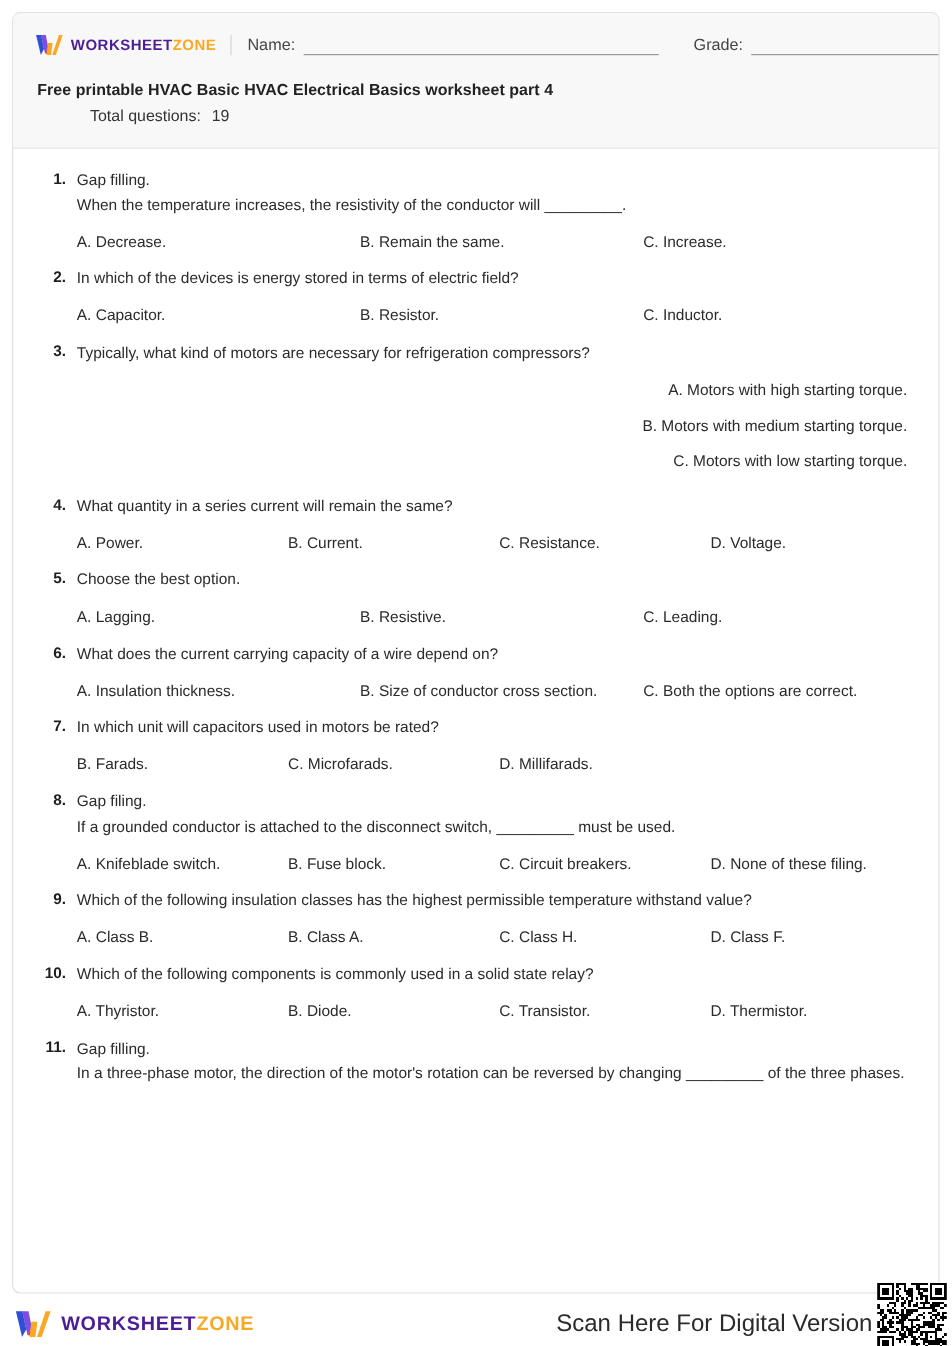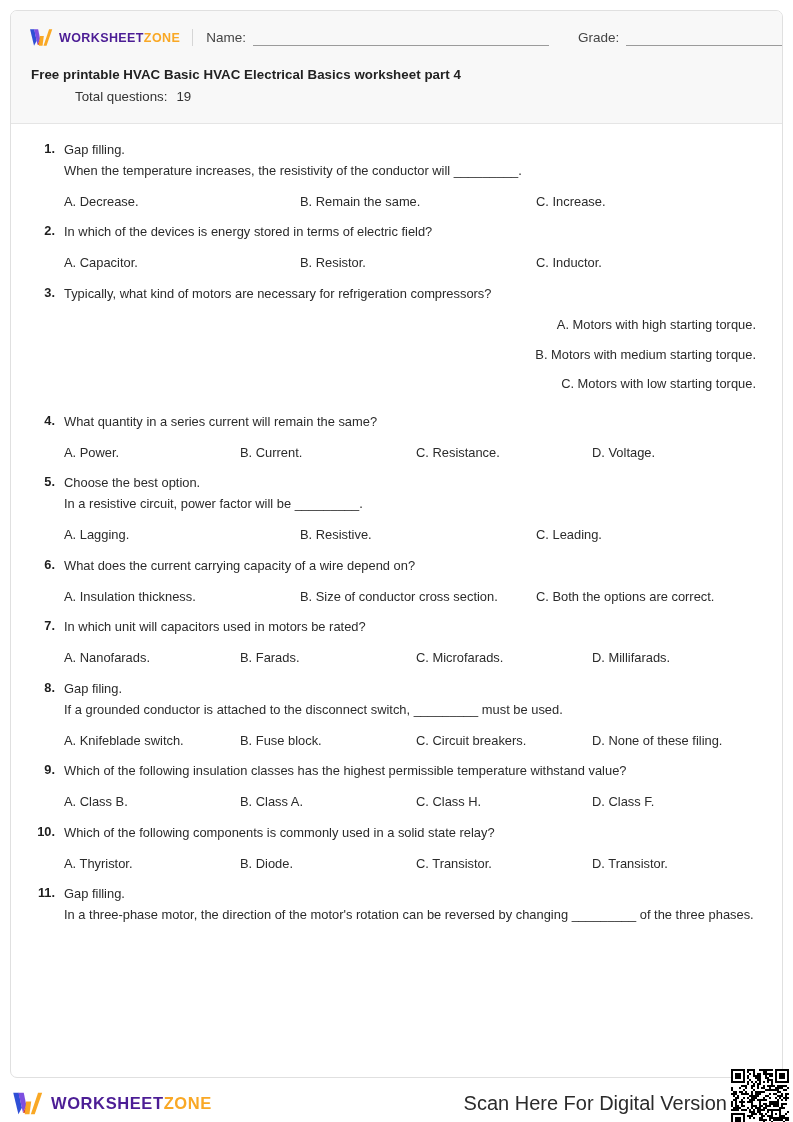--- a/index.html
+++ b/index.html
@@ -294,21 +294,20 @@
                 <div class="opt">D. Voltage.</div>
               </div>
             </div>
           </div>
         </div>
         <div class="question">
           <div class="q-head">
             <div class="q-num">5.</div>
             <div class="q-body">
               <div class="q-line">Choose the best option.</div>
-              <div class="q-line">In a resistive circuit, power factor will be _________.</div>
               <div class="options cols-3">
                 <div class="opt">A. Lagging.</div>
                 <div class="opt">B. Resistive.</div>
                 <div class="opt">C. Leading.</div>
               </div>
             </div>
           </div>
         </div>
         <div class="question">
           <div class="q-head">
@@ -322,21 +321,20 @@
               </div>
             </div>
           </div>
         </div>
         <div class="question">
           <div class="q-head">
             <div class="q-num">7.</div>
             <div class="q-body">
               <div class="q-line">In which unit will capacitors used in motors be rated?</div>
               <div class="options cols-4">
-                <div class="opt">A. Nanofarads.</div>
                 <div class="opt">B. Farads.</div>
                 <div class="opt">C. Microfarads.</div>
                 <div class="opt">D. Millifarads.</div>
               </div>
             </div>
           </div>
         </div>
         <div class="question">
           <div class="q-head">
             <div class="q-num">8.</div>
@@ -368,21 +366,21 @@
         </div>
         <div class="question">
           <div class="q-head">
             <div class="q-num">10.</div>
             <div class="q-body">
               <div class="q-line">Which of the following components is commonly used in a solid state relay?</div>
               <div class="options cols-4">
                 <div class="opt">A. Thyristor.</div>
                 <div class="opt">B. Diode.</div>
                 <div class="opt">C. Transistor.</div>
-                <div class="opt">D. Transistor.</div>
+                <div class="opt">D. Thermistor.</div>
               </div>
             </div>
           </div>
         </div>
         <div class="question">
           <div class="q-head">
             <div class="q-num">11.</div>
             <div class="q-body">
               <div class="q-line">Gap filling.</div>
               <div class="q-line">In a three-phase motor, the direction of the motor's rotation can be reversed by changing _________ of the three phases.</div>

